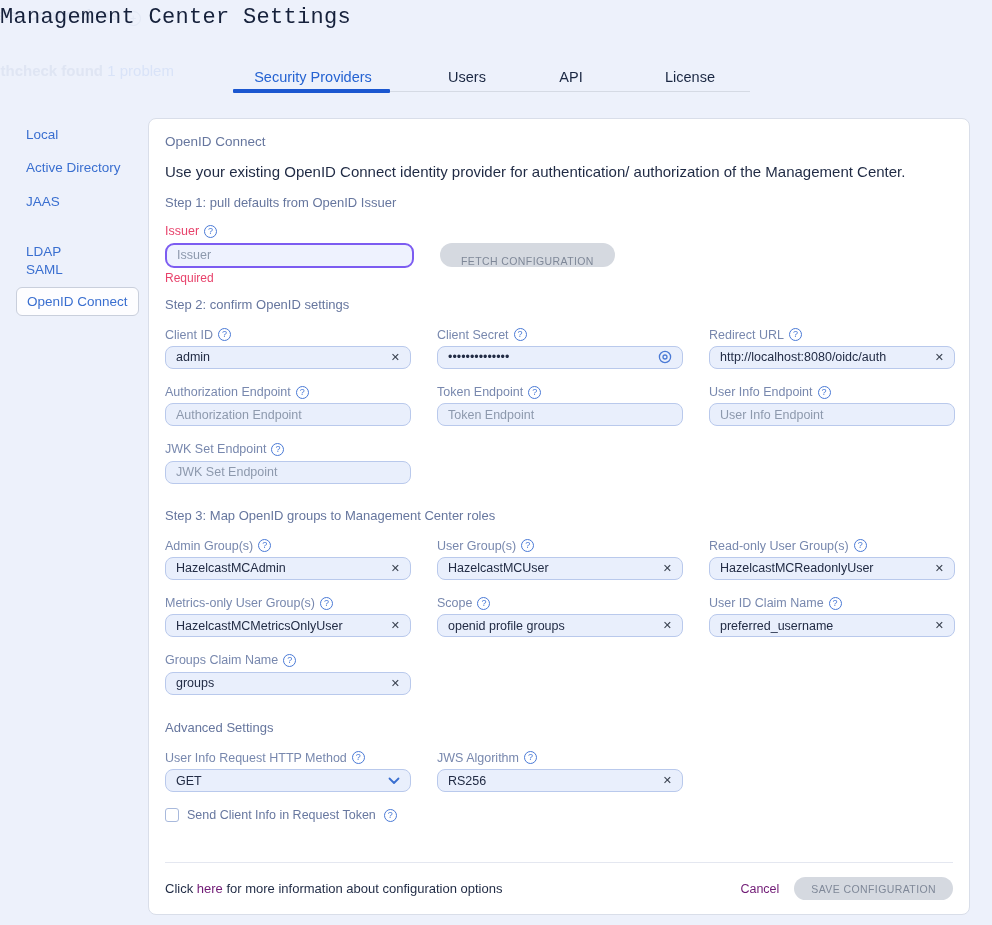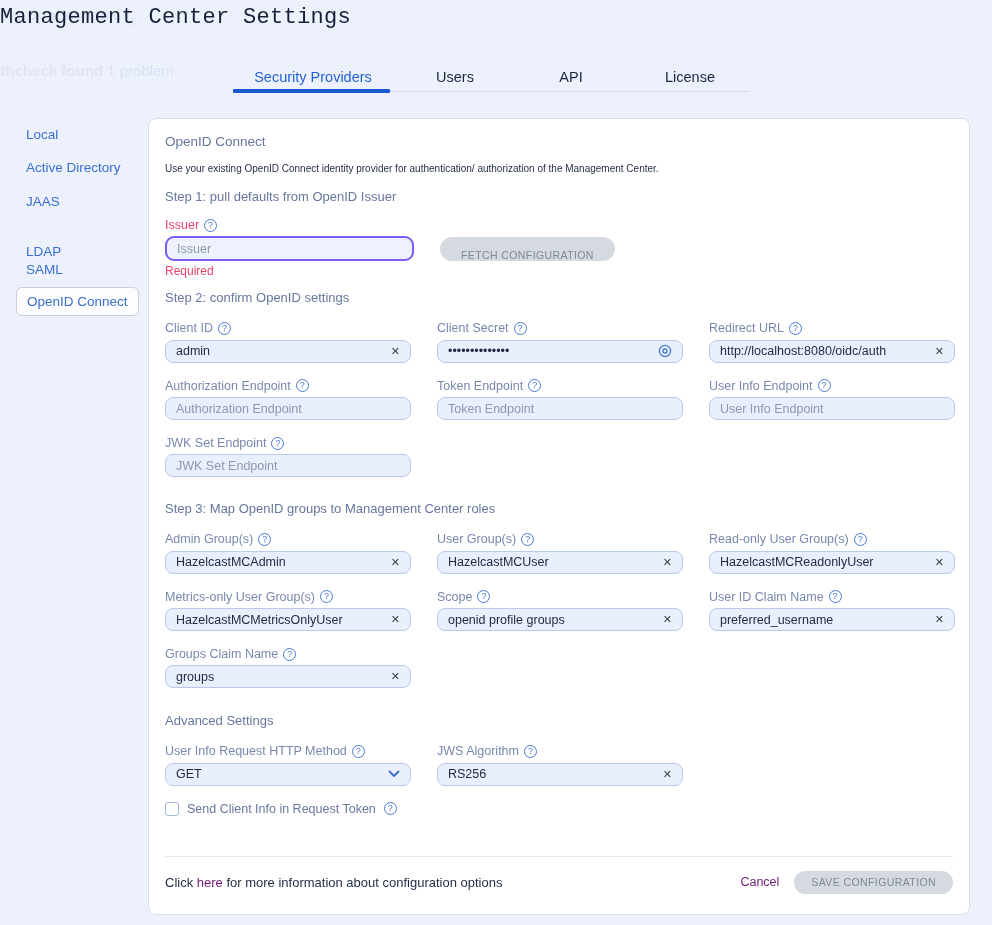--- a/index.html
+++ b/index.html
@@ -26,39 +26,39 @@
     position:absolute; left:0; right:0; top:5px; text-align:left;
     font-size:22px; font-weight:500; color:#16213b; letter-spacing:.3px;font-family:Liberation Mono, monospace;
   }
 
   
   .tabs { position:absolute; left:233px; top:68px; width:517px; height:26px; }
   .tabs .baseline { position:absolute; left:0; right:0; top:23px; height:1px; background:#d5dae4; }
   .tabs .active-bar { position:absolute; left:0; top:21px; width:157px; height:4px; background:#1b57d0; border-radius:1px; }
   .tab { position:absolute; top:1px; transform:translateX(-50%); font-size:14.5px; color:#1a2742; cursor:pointer; white-space:nowrap; }
   .tab.active { color:#2563d2; }
-  .tab-sp { left:80px; } .tab-users { left:222px; } .tab-api { left:338px; } .tab-license { left:457px; }
+  .tab-sp { left:80px; } .tab-users { left:234px; } .tab-api { left:338px; } .tab-license { left:457px; }
 
   
   .side-item { position:absolute; left:26px; font-size:13.5px; color:#3a6fd0; cursor:pointer; white-space:nowrap; }
   .side-local { top:127px; } .side-ad { top:160px; } .side-jaas { top:194px; } .side-ldap { top:228px;margin-top:16px; } .side-saml { top:262px; }
   .side-selected {
     position:absolute; left:16px; top:287px; padding:6px 10px;
     border:1px solid #c9cfdc; border-radius:6px; background:#fdfdff;
     font-size:13.5px; color:#3a6fd0; cursor:pointer; white-space:nowrap;
   }
 
   
   .card {
     position:absolute; left:148px; top:118px; width:822px; height:797px;
     background:#ffffff; border:1px solid #d9dee9; border-radius:8px;
     padding:15px 16px; overflow:hidden;
   }
   .panel-heading { font-size:13.5px; color:#66769e; line-height:1.15; }
-  .panel-desc { margin-top:13px; font-size:10px; color:#1f2a44; line-height:1.25; }
+  .panel-desc { margin-top:13px; font-size:15px; color:#1f2a44; line-height:1.25; }
   .step-title { font-size:13px; color:#66769e; line-height:1.15; }
   .mt13 { margin-top:13px; } .mt15 { margin-top:15px; } .mt16 { margin-top:16px; }
   .mt25 { margin-top:25px; } .mt26 { margin-top:26px; }
 
   .flabel { display:flex; align-items:center; gap:5px; font-size:12.5px; color:#7888ae; line-height:1.15; margin-bottom:4px; }
   .flabel.error { color:#e8426b; }
   .help {
     flex:none; display:inline-block; width:13px; height:13px; border:1px solid #4a7ad6; border-radius:50%;
     color:#4a7ad6; font-size:9px; line-height:11px; text-align:center; cursor:pointer;
   }

